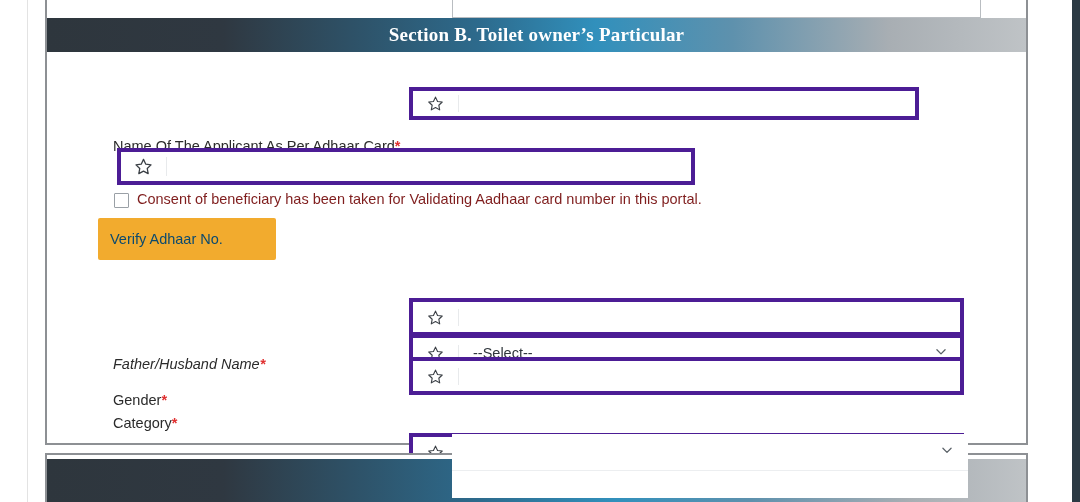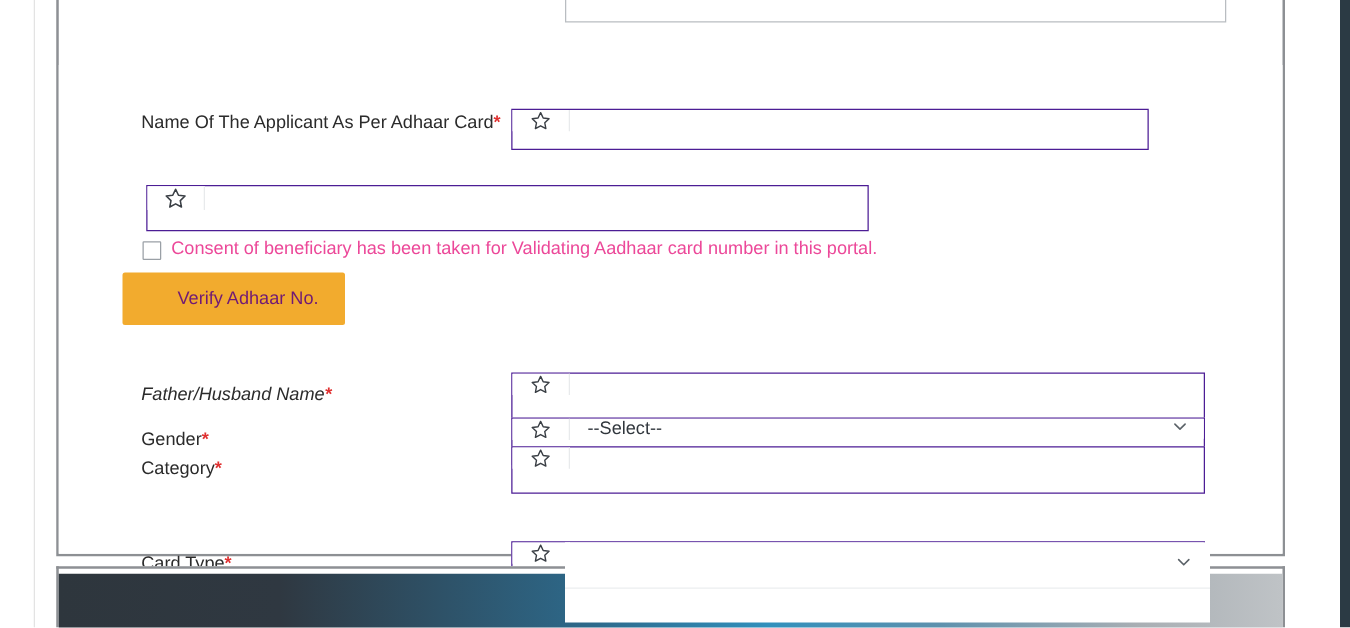--- a/index.html
+++ b/index.html
@@ -48,27 +48,27 @@
   
   .form-body{
     position:absolute;left:0;top:56px;right:0;bottom:0;
     background:#ffffff;
   }
 
   .req{color:#e03131;font-weight:600;}
 
   
   .field-label{
-    font-size:14.5px;color:#2b2b2b;line-height:21px;
+    font-size:14.5px;color:#2b2b2b;line-height:21px;margin-top:48px;
   }
 
   
   .input-group{
-    display:flex;align-items:flex-start;
-    border:1px solid #4c1d95;background:#ffffff;
+    display:flex;align-items:center;
+    border:4px solid #4c1d95;background:#ffffff;
     box-sizing:border-box;
   }
   .star-addon{
     width:45px;min-width:45px;
     border-right:1px solid #e8eaec;
     display:flex;align-items:center;justify-content:center;
     background:#ffffff;
   }
   .star-addon svg{display:block;}
   .field-area{
@@ -88,28 +88,28 @@
   #grp-name{position:absolute;left:362px;top:35px;width:510px;height:33px;}
 
   #lbl-adhaarno{position:absolute;left:362px;top:76px;width:300px;}
   #grp-adhaarno{position:absolute;left:70px;top:96px;width:578px;height:37px;}
 
   #consent-row{position:absolute;left:67px;top:139px;display:flex;align-items:flex-start;gap:8px;}
   #consent-box{
     width:15px;height:15px;border:1px solid #9aa0a6;background:#fff;
     box-sizing:border-box;margin-top:2px;flex:0 0 auto;border-radius:1px;
   }
-  #consent-text{font-size:14.5px;color:#ec4899;line-height:17px;white-space:nowrap;}
+  #consent-text{font-size:14.5px;color:#7f1d1d;line-height:17px;white-space:nowrap;}
 
   #verify-btn{
     position:absolute;left:51px;top:166px;width:178px;height:42px;
     background:#f2ab2e;border:none;border-radius:2px;
-    color:#701a75;font-size:14.5px;
+    color:#0c4a6e;font-size:14.5px;
     font-family:"Liberation Sans","DejaVu Sans",sans-serif;
-    display:flex;align-items:center;padding-left:44px;box-sizing:border-box;
+    display:flex;align-items:center;padding-left:12px;box-sizing:border-box;
     cursor:pointer;
   }
 
   
   .form-row{position:absolute;left:0;width:100%;height:38px;}
   .form-row .field-label{position:absolute;left:66px;top:8px;}
   .form-row .input-group{position:absolute;left:362px;top:0;width:555px;height:38px;}
 
   #row-father {top:246px;font-style:italic;}
   #row-gender {top:282px;}
@@ -148,20 +148,23 @@
   #cardtype-overlay .chev{right:14px;top:18px;}
 </style>
 </head>
 <body>
 
 <div id="page-surface"></div>
 <div id="page-edge-left"></div>
 
 <div class="section-card" id="section-b-card">
 
+  <div class="section-header">
+    <span class="section-header-title">Section B. Toilet owner’s Particular</span>
+  </div>
 
   <div class="form-body">
 
     <div class="field-label" id="lbl-name">
       <span>Name Of The Applicant As Per Adhaar Card</span><span class="req">*</span>
     </div>
 
     <div class="input-group" id="grp-name">
       <span class="star-addon">
         <svg width="17" height="17" viewBox="0 0 24 24" fill="none" stroke="#3a3f45" stroke-width="1.6" stroke-linejoin="round">

